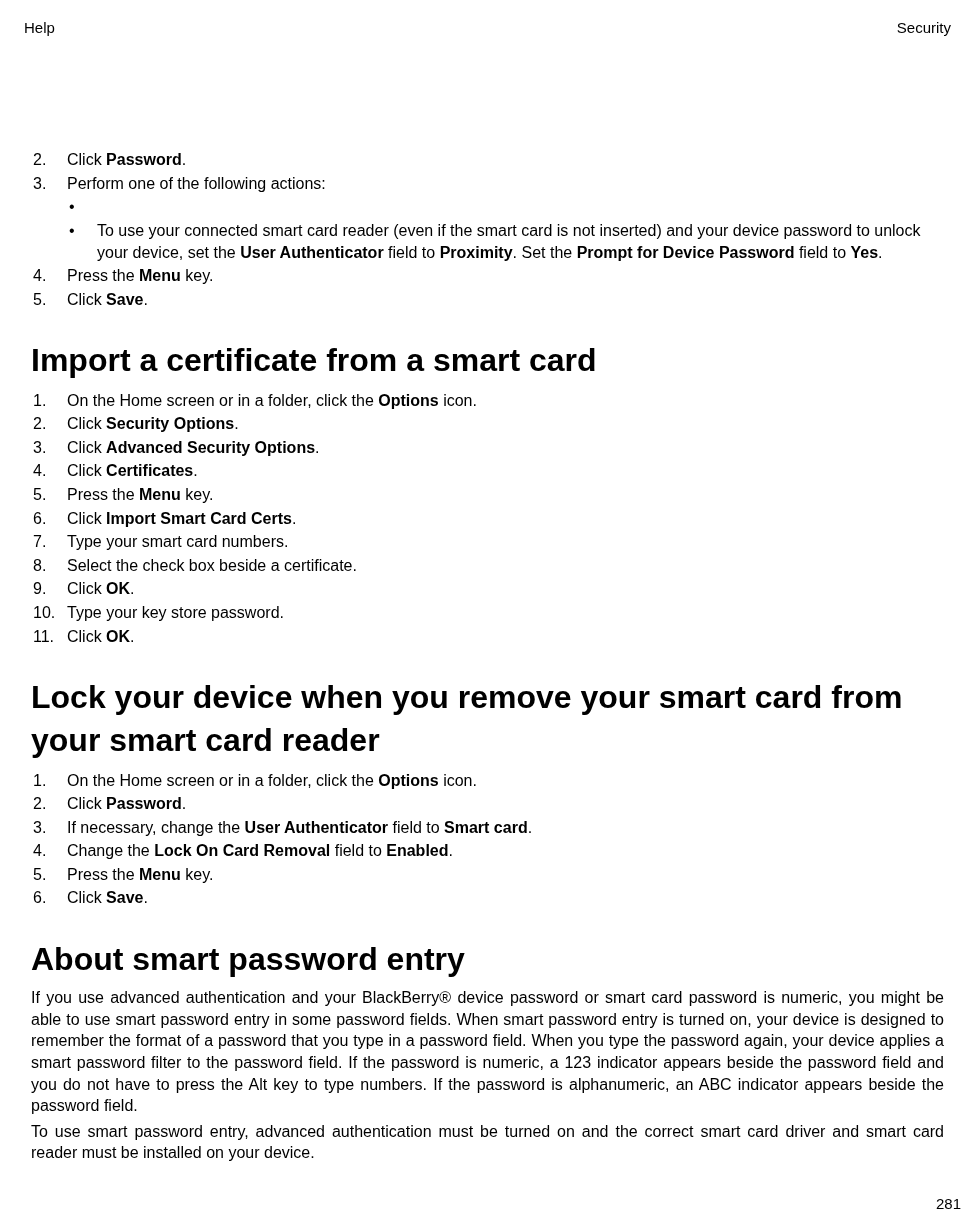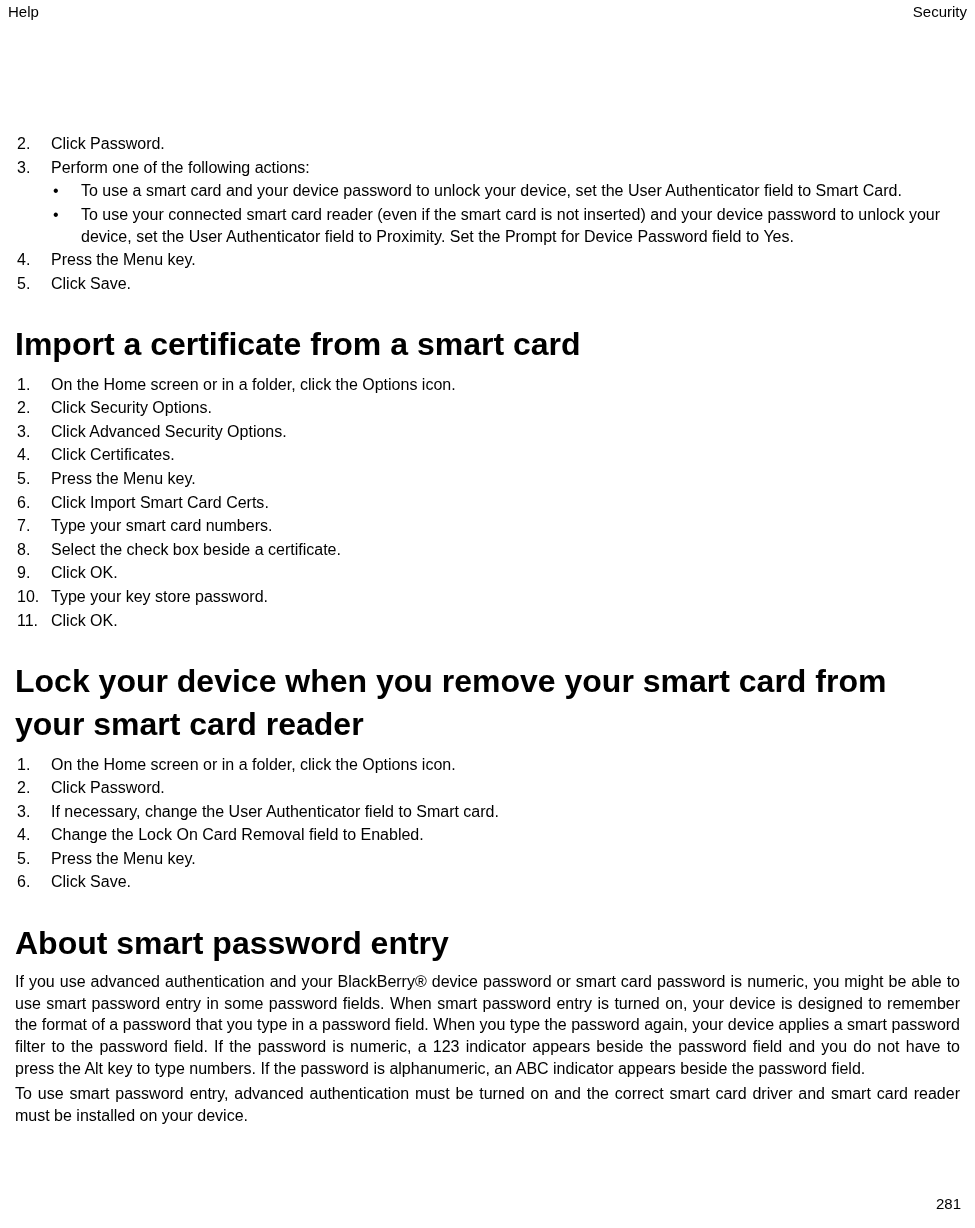--- a/index.html
+++ b/index.html
@@ -10,21 +10,21 @@
     background: #fff;
     color: #000;
     font-family: "Segoe UI", "Helvetica Neue", Arial, sans-serif;
     font-size: 16px;
     line-height: 1.35;
   }
   .page {
     position: relative;
     width: 975px;
     min-height: 1228px;
-    padding: 0;
+    padding: 16px;
   }
   .header {
     display: flex;
     justify-content: space-between;
     padding: 2px 8px 0 8px;
     font-size: 15px;
   }
   .content {
     padding: 110px 15px 0 15px;
   }
@@ -70,21 +70,21 @@
   ul.bullets > li > .btxt {
     flex: 1;
   }
   .sub-indent {
     padding-left: 36px;
   }
   .para {
     margin: 4px 0;
     text-align: justify;
   }
-  .b { font-weight: 400; }
+  .b { font-weight: 700; }
   .page-number {
     position: absolute;
     bottom: 14px;
     right: 14px;
     font-size: 15px;
   }
 </style>
 </head>
 <body>
 
@@ -109,23 +109,20 @@
         <span class="body">
           <span>Perform one of the following actions:</span>
         </span>
       </li>
     </ol>
 
     <div class="sub-indent">
       <ul class="bullets">
         <li>
           <span class="dot">•</span>
-          <span class="btxt">
-            <span>To use a smart card and your device password to unlock your device, set the </span><span class="b">User Authenticator</span><span> field to </span><span class="b">Smart Card</span><span>.</span>
-          </span>
         </li>
         <li>
           <span class="dot">•</span>
           <span class="btxt">
             <span>To use your connected smart card reader (even if the smart card is not inserted) and your device password to unlock your device, set the </span><span class="b">User Authenticator</span><span> field to </span><span class="b">Proximity</span><span>. Set the </span><span class="b">Prompt for Device Password</span><span> field to </span><span class="b">Yes</span><span>.</span>
           </span>
         </li>
       </ul>
     </div>
 

